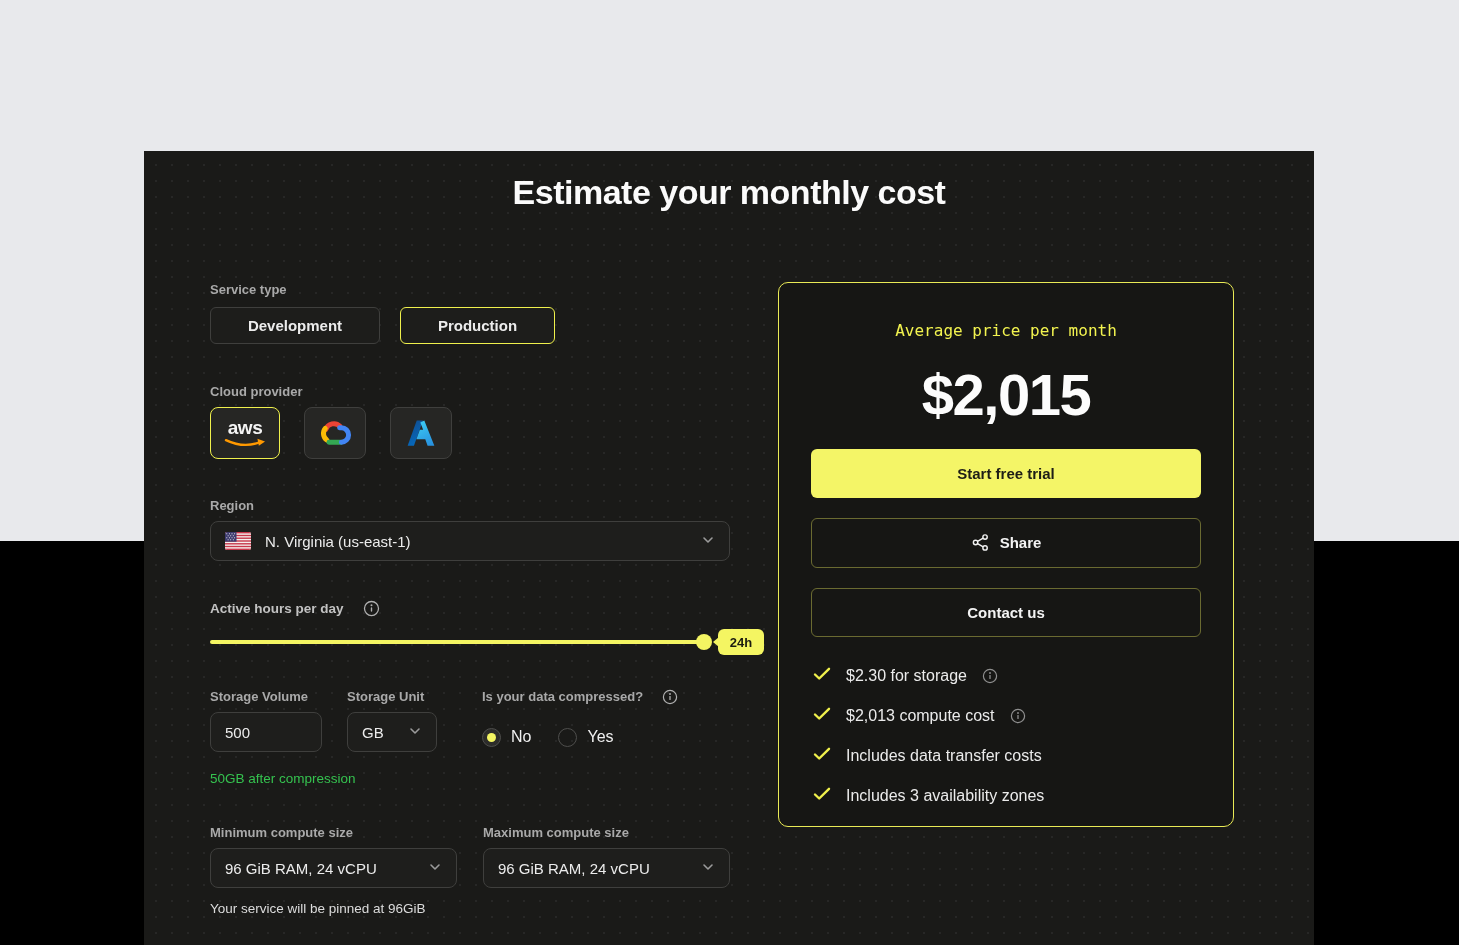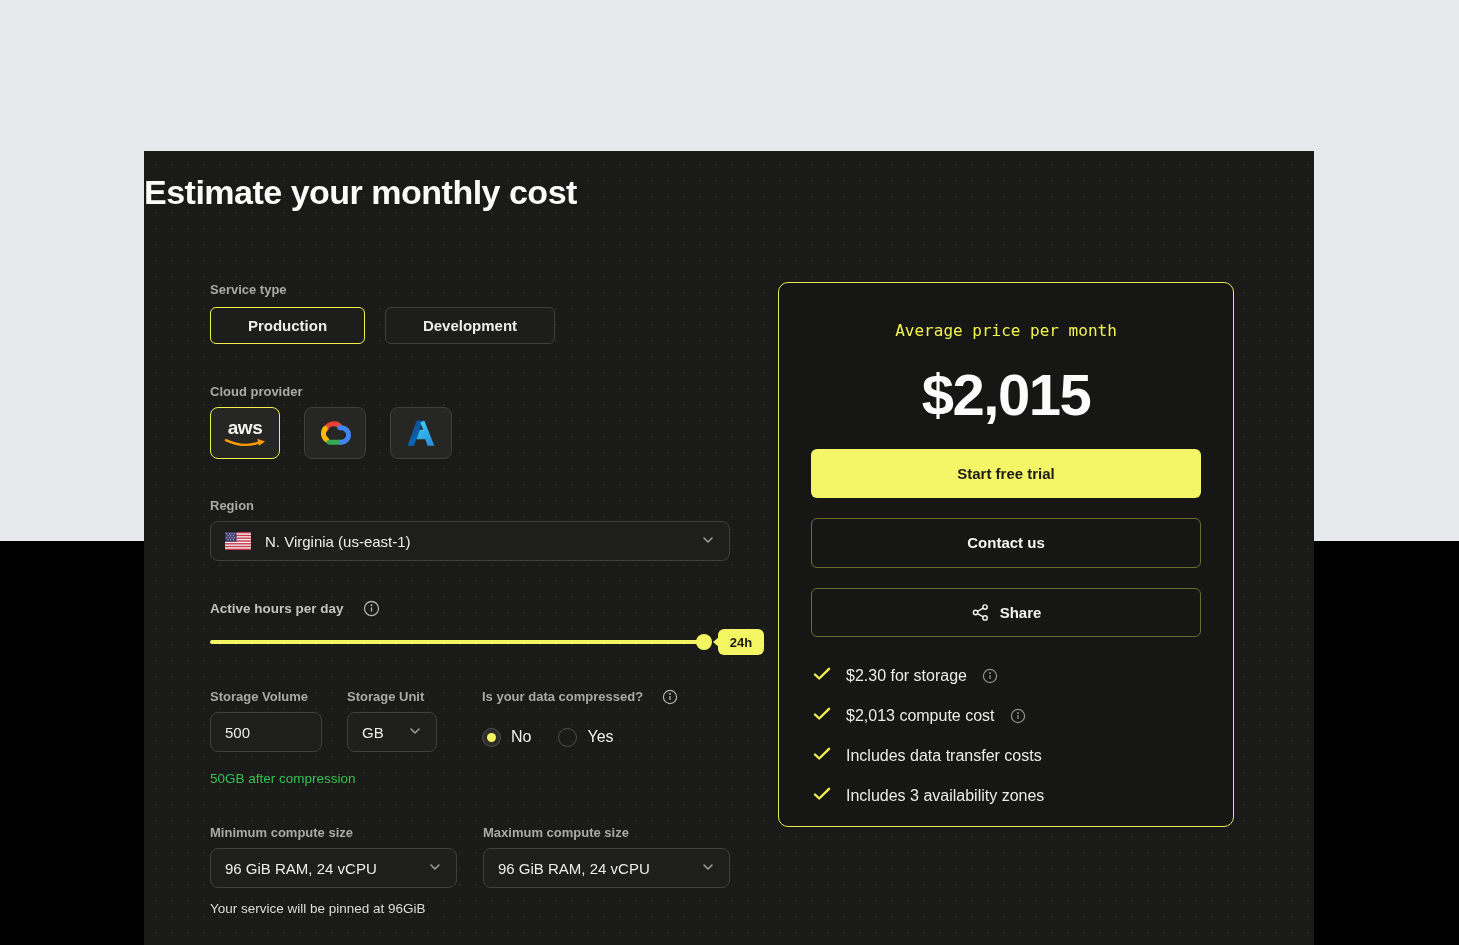--- a/index.html
+++ b/index.html
@@ -14,21 +14,21 @@
     background: #e8e9ec;
   }
   .panel {
     position: absolute; left: 144px; top: 151px; width: 1170px; height: 794px;
     background-color: #1a1a18;
     background-image: radial-gradient(rgba(255,255,255,0.06) 1.1px, transparent 1.2px);
     background-size: 16px 16px;
     background-position: 4px 6px;
   }
   .page-title {
-    margin-top: 22px; 
+    margin-top: 22px; text-align: center;
     color: #fbfbfb; font-size: 34px; font-weight: 700; letter-spacing: -0.5px;
   }
   .left-col { position: absolute; left: 66px; top: 131px; width: 520px; }
   .field-label { color: #a9a9a9; font-size: 13px; font-weight: 700; line-height: 16px; }
   .label-row { display: flex; align-items: center; gap: 19px; }
 
   .seg-row { display: flex; gap: 20px; margin-top: 9px; }
   .seg-btn {
     height: 37px; border-radius: 6px; background: #1d1d1b;
     border: 1px solid #3f3f3d; color: #ececec; font-size: 15px; font-weight: 600;
@@ -139,22 +139,22 @@
 <div class="bg-top"></div>
 
 <div class="panel">
 
   <h1 class="page-title">Estimate your monthly cost</h1>
 
   <div class="left-col">
 
     <div class="field-label">Service type</div>
     <div class="seg-row">
+      <button class="seg-btn w-dev">Development</button>
       <button class="seg-btn w-prod selected">Production</button>
-      <button class="seg-btn w-dev">Development</button>
     </div>
 
     <div class="field-label mt-section">Cloud provider</div>
     <div class="provider-row">
       <div class="provider-btn provider-aws selected">
         <span class="aws-word">aws</span>
         <span style="display:flex;margin-top:1px;">
           <svg width="42" height="10" viewBox="0 0 44 10">
             <path d="M2 2 Q 21 11 38 4" fill="none" stroke="#FF9900" stroke-width="2.4" stroke-linecap="round"></path>
             <path d="M35 0.5 L43 3.4 L36.5 8 Z" fill="#FF9900"></path>
@@ -317,34 +317,34 @@
 
     <div class="pinned-note">Your service will be pinned at 96GiB</div>
   </div>
 
   <div class="card">
     <div class="card-heading">Average price per month</div>
     <div class="card-price">$2,015</div>
 
     <button class="card-btn btn-cta">Start free trial</button>
 
-    <button class="card-btn btn-ghost">Contact us</button>
-
     <button class="card-btn btn-ghost">
       <span style="display:flex;">
         <svg width="19" height="19" viewBox="0 0 20 20" fill="none" stroke="#f3f3f3" stroke-width="1.5">
           <circle cx="4.8" cy="10" r="2.3"></circle>
             <circle cx="14.8" cy="4.3" r="2.3"></circle>
             <circle cx="14.8" cy="15.7" r="2.3"></circle>
           <path d="M6.9 8.9 L12.8 5.4 M6.9 11.1 L12.8 14.6"></path>
         </svg>
       </span>
       <span>Share</span>
     </button>
 
+    <button class="card-btn btn-ghost">Contact us</button>
+
     <div class="features">
       <div class="feature-row">
         <span class="check">
           <svg width="18" height="14" viewBox="0 0 18 14">
               <path d="M2 7.5l4.2 4L16 1.8" stroke="#eff04c" stroke-width="2.4" fill="none" stroke-linecap="round" stroke-linejoin="round"></path>
             </svg>
         </span>
         <span class="feature-text">$2.30 for storage</span>
         <span style="display:flex;">
           <svg width="16" height="16" viewBox="0 0 16 16">

